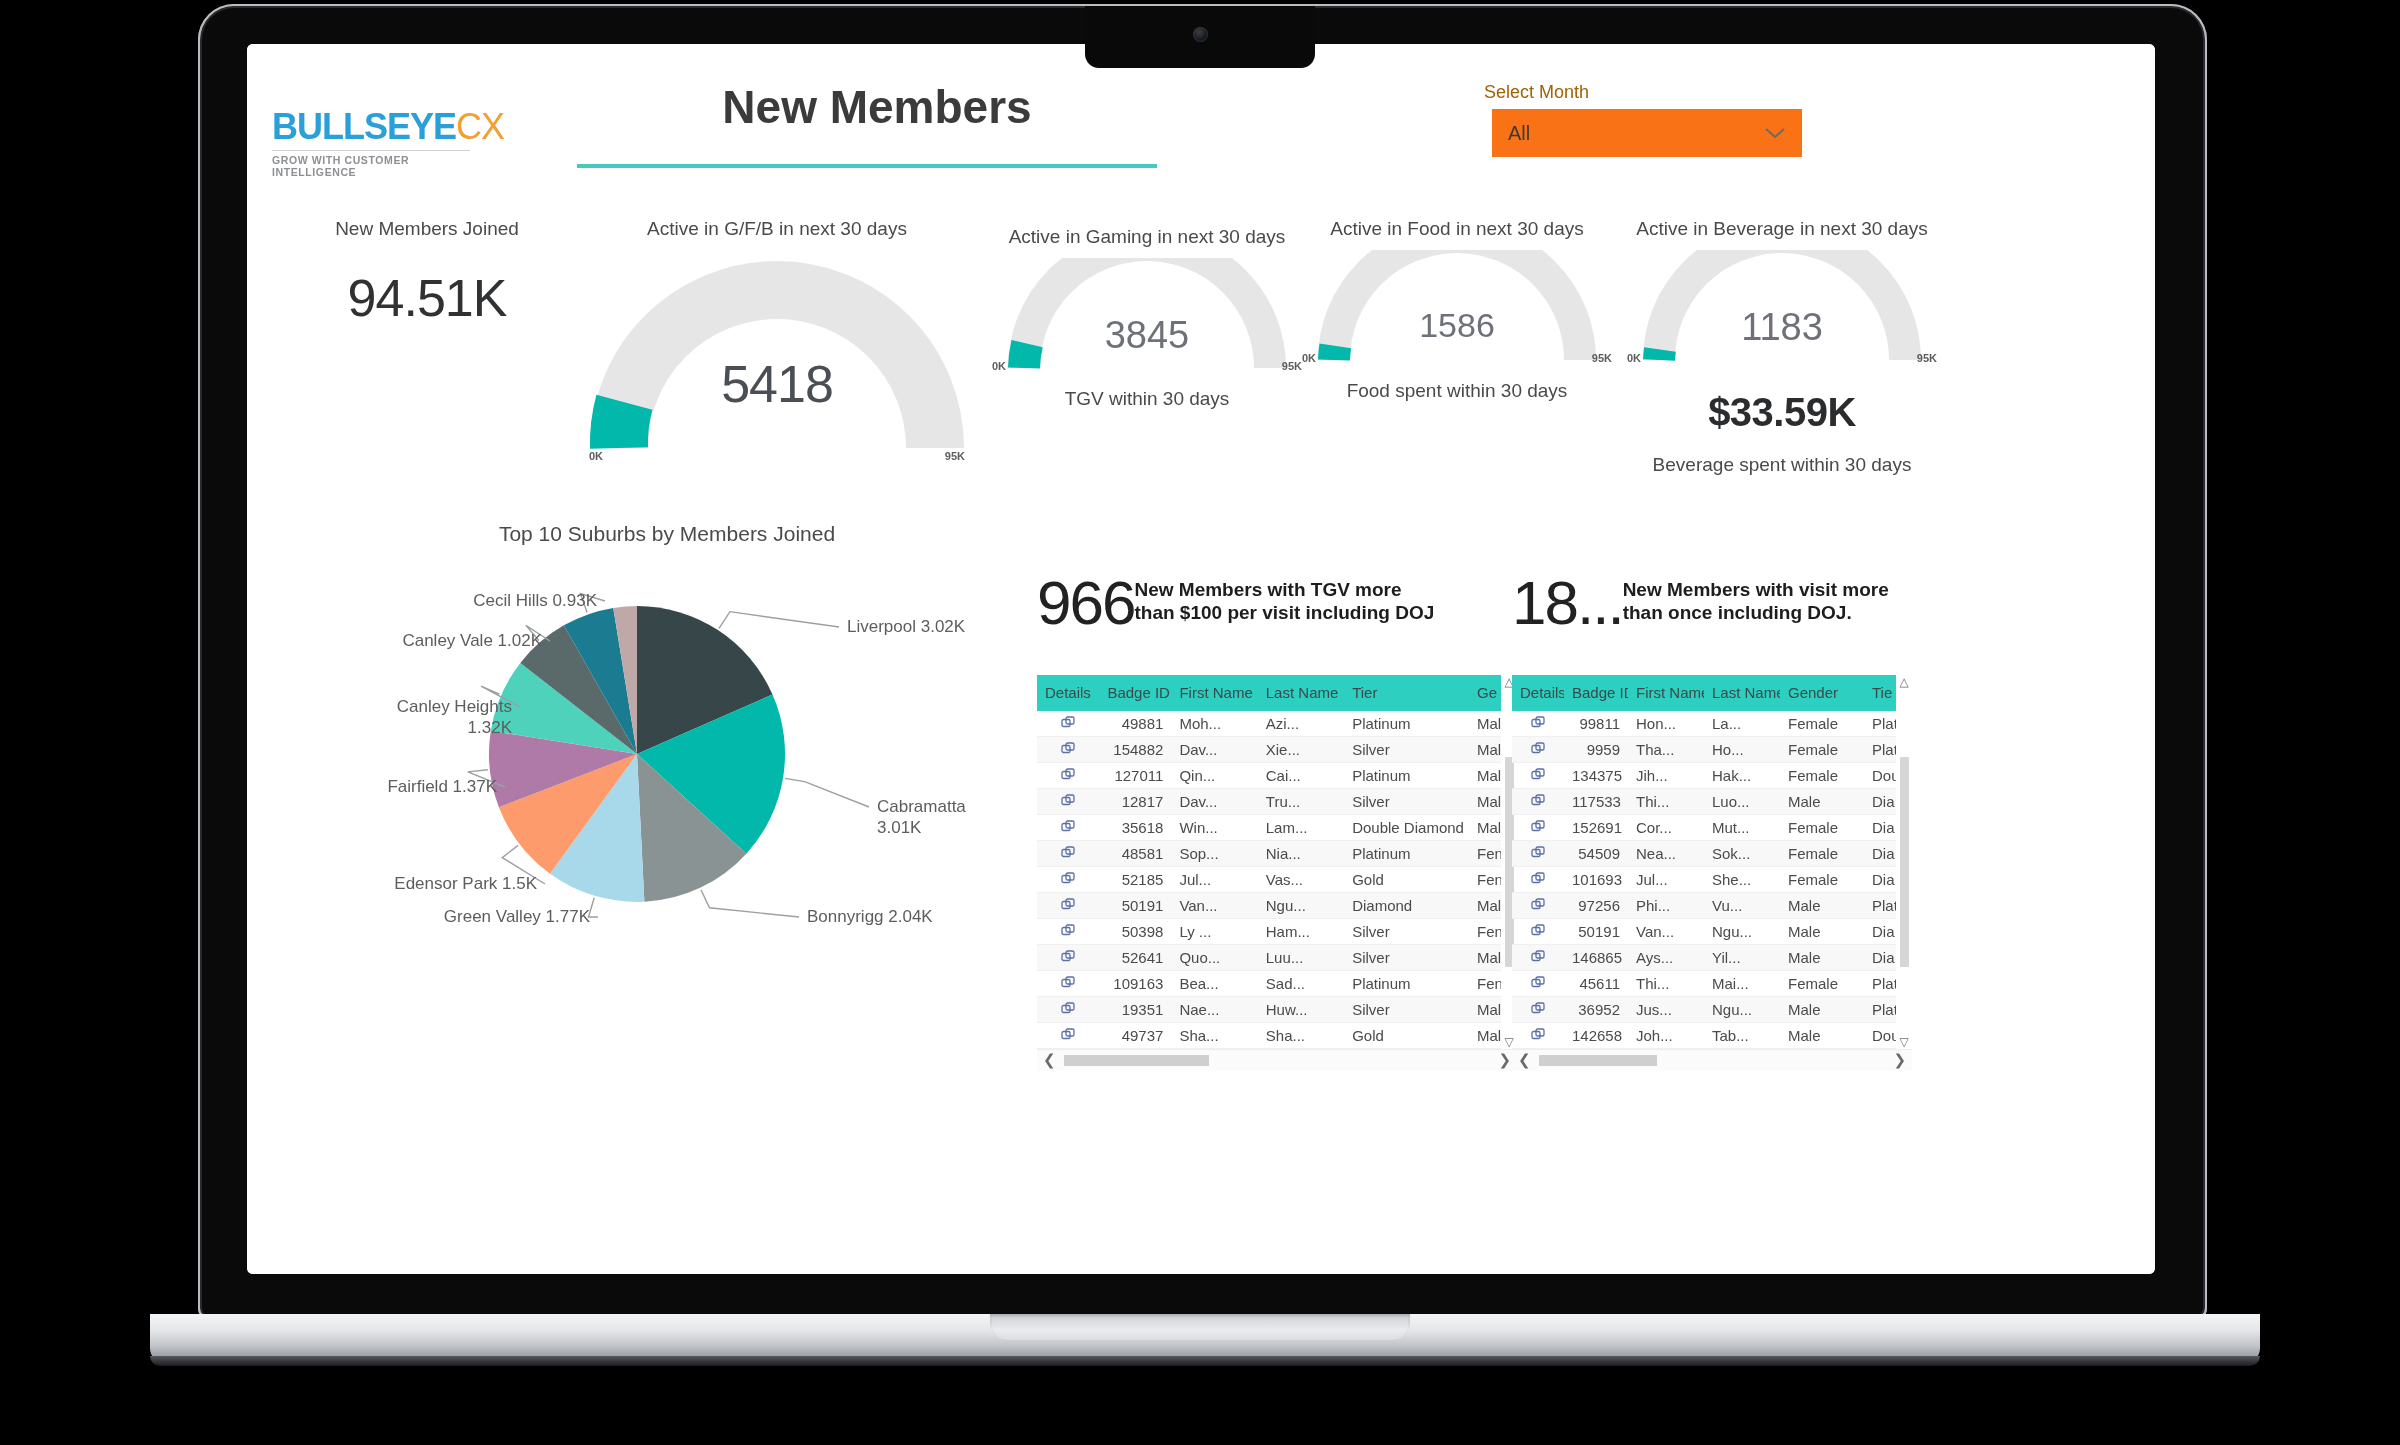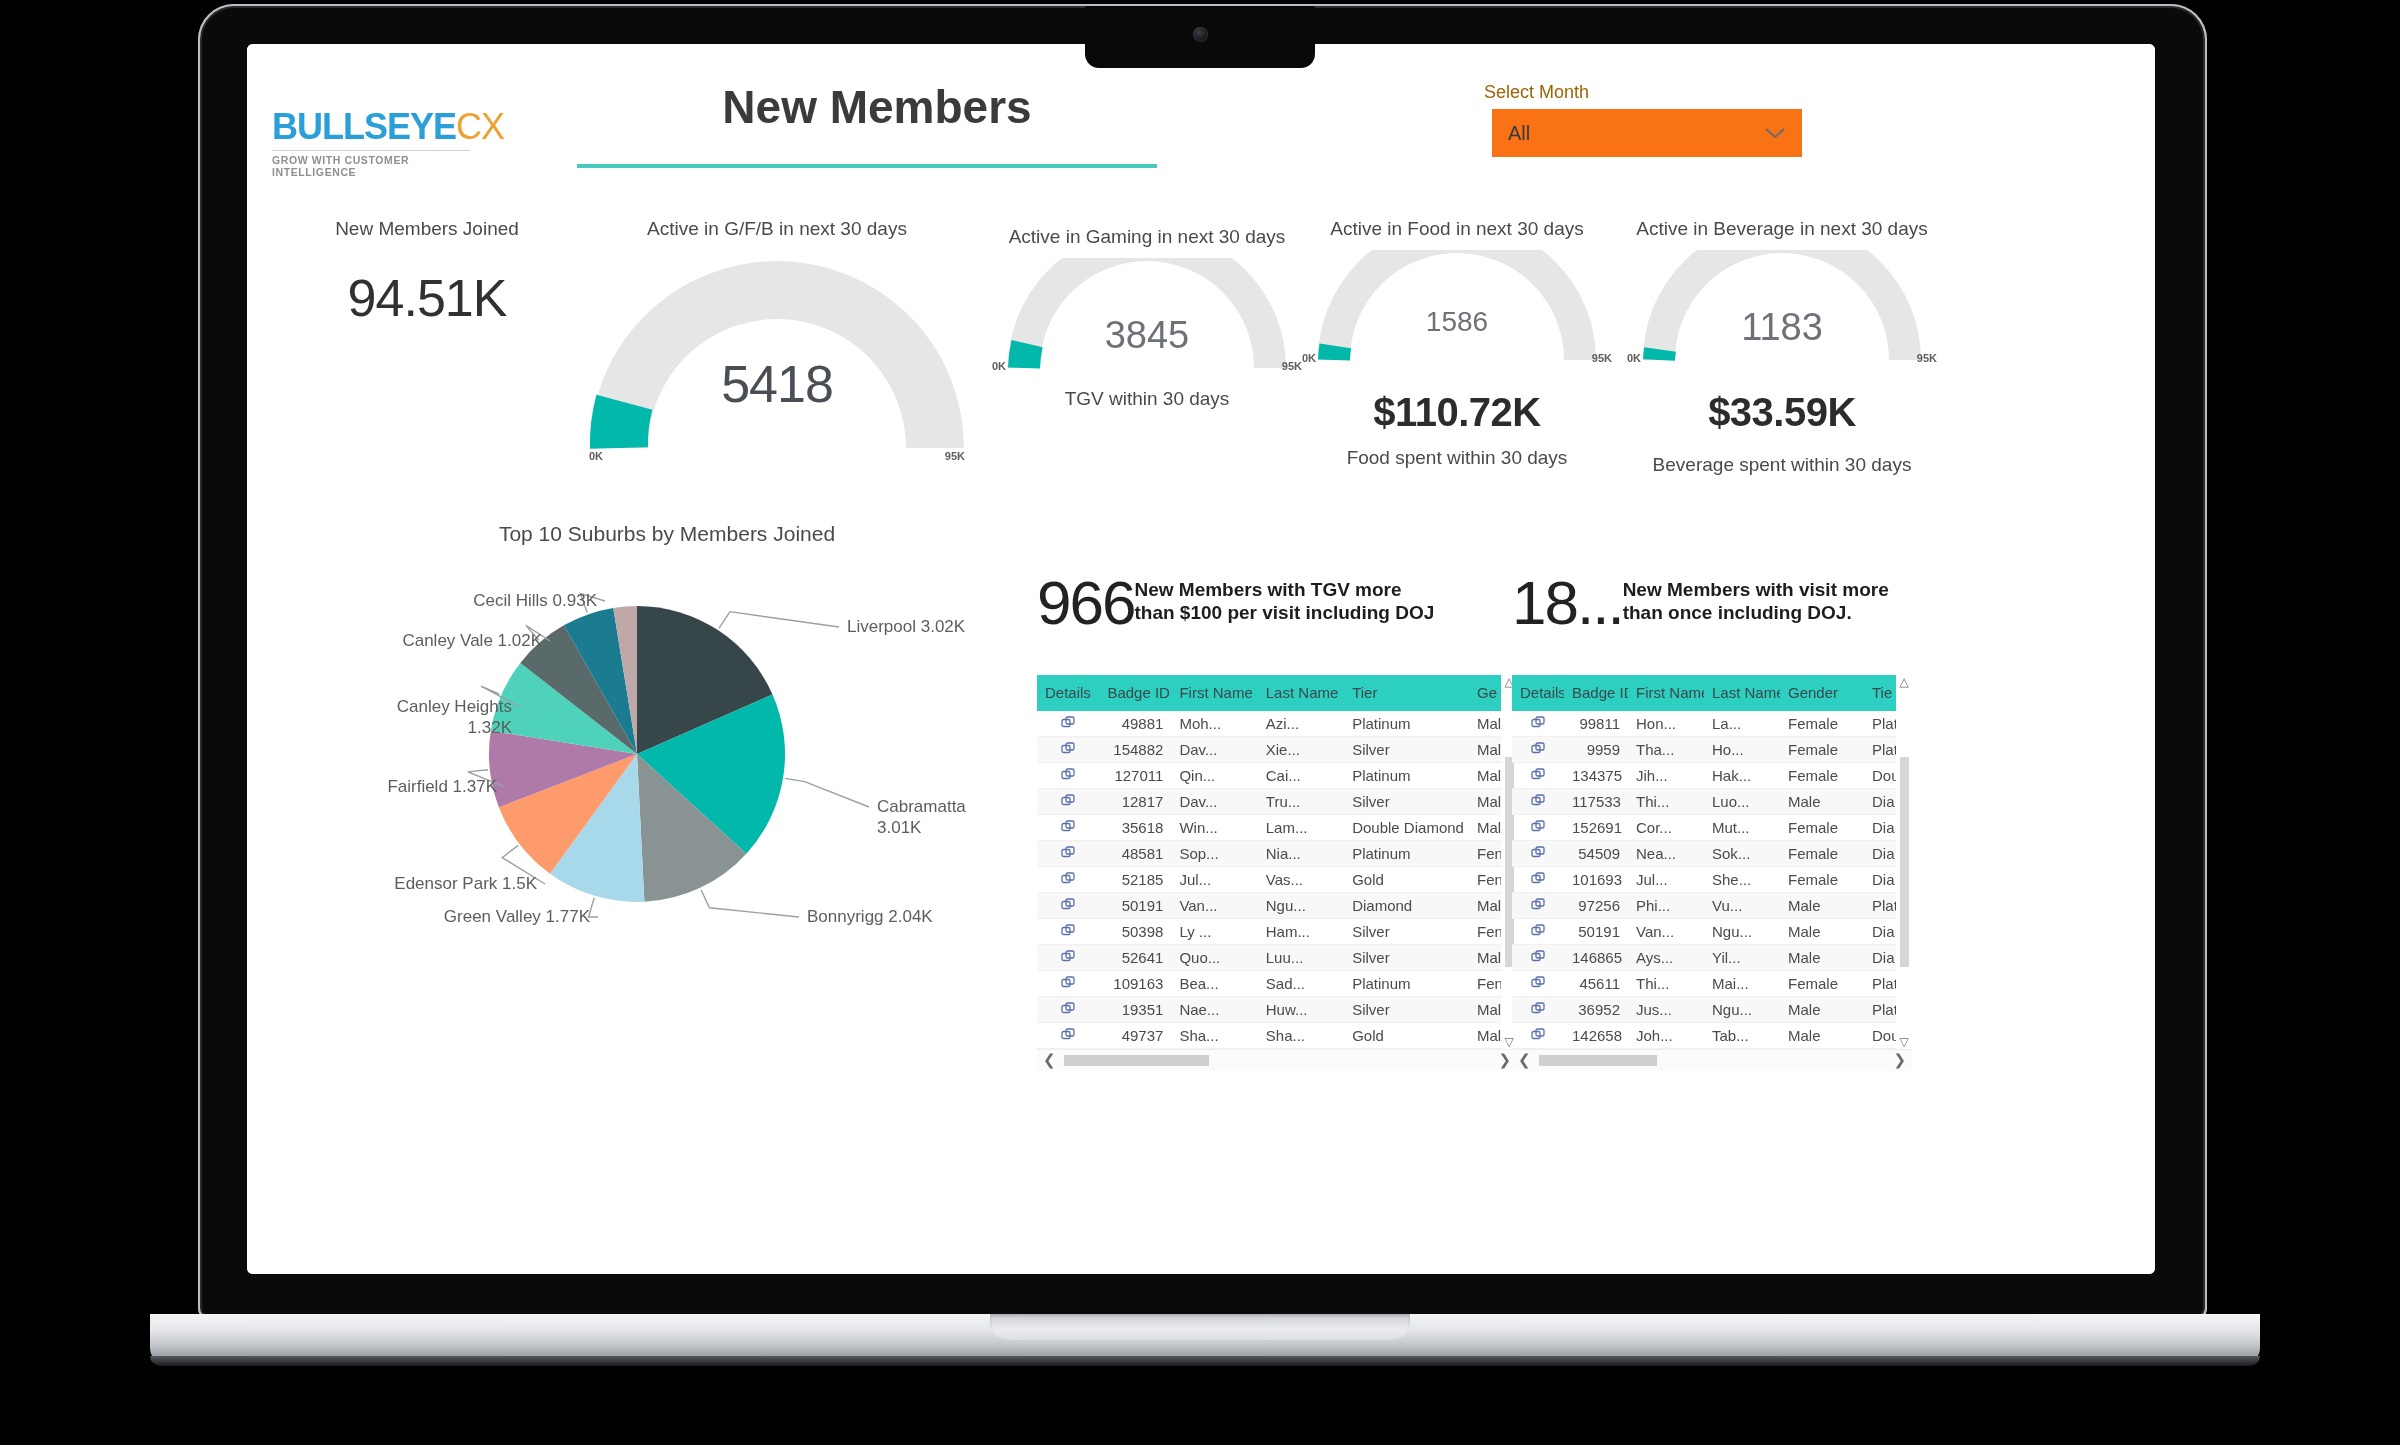--- a/index.html
+++ b/index.html
@@ -229,26 +229,25 @@
         </div>
 
         <div class="kpi" style="left:1055px; top:22px; width:310px;">
           <div class="kpi-title">Active in Food in next 30 days</div>
           <div class="gauge-wrap" style="width:310px;height:118px;margin-top:10px;">
             <svg width="310" height="118" viewBox="0 0 310 118">
               <path d="M 32 110 A 123 123 0 0 1 278 110" fill="none" stroke="#e6e6e6" stroke-width="32"></path>
               <path d="M 32 110 A 123 123 0 0 1 33.3 95.9" fill="none" stroke="#01b8aa" stroke-width="32"></path>
             </svg>
             <div style="position:absolute;left:0;top:56px;width:310px;text-align:center;">
-              <span style="font-size:28px;color:#6e7278;">1586</span>
+              <span style="font-size:34px;color:#6e7278;">1586</span>
             </div>
             <div class="gauge-scale" style="left:0px; top:102px;">0K</div>
             <div class="gauge-scale" style="right:0px; top:102px;">95K</div>
           </div>
-          <div class="kpi-money" style="margin-top:22px;">$110.72K</div>
           <div class="kpi-sub" style="margin-top:12px;">Food spent within 30 days</div>
         </div>
 
         <div class="kpi" style="left:1370px; top:22px; width:330px;">
           <div class="kpi-title">Active in Beverage in next 30 days</div>
           <div class="gauge-wrap" style="width:330px;height:118px;margin-top:10px;">
             <svg width="330" height="118" viewBox="0 0 330 118">
               <path d="M 42 110 A 123 123 0 0 1 288 110" fill="none" stroke="#e6e6e6" stroke-width="32"></path>
               <path d="M 42 110 A 123 123 0 0 1 43.0 99.5" fill="none" stroke="#01b8aa" stroke-width="32"></path>
             </svg>

